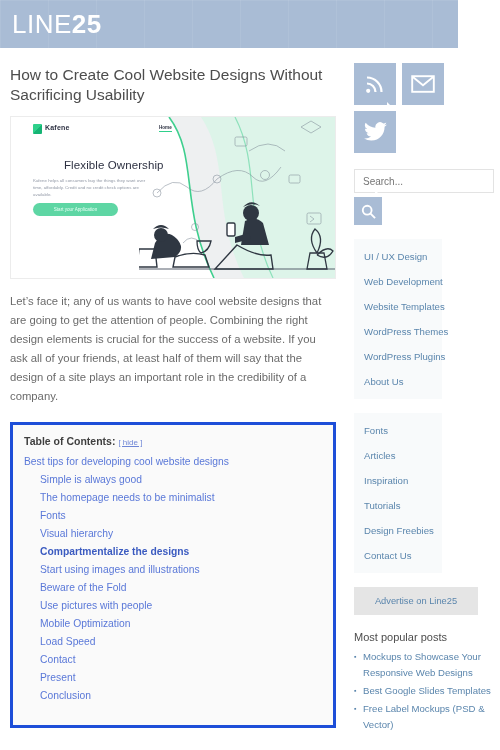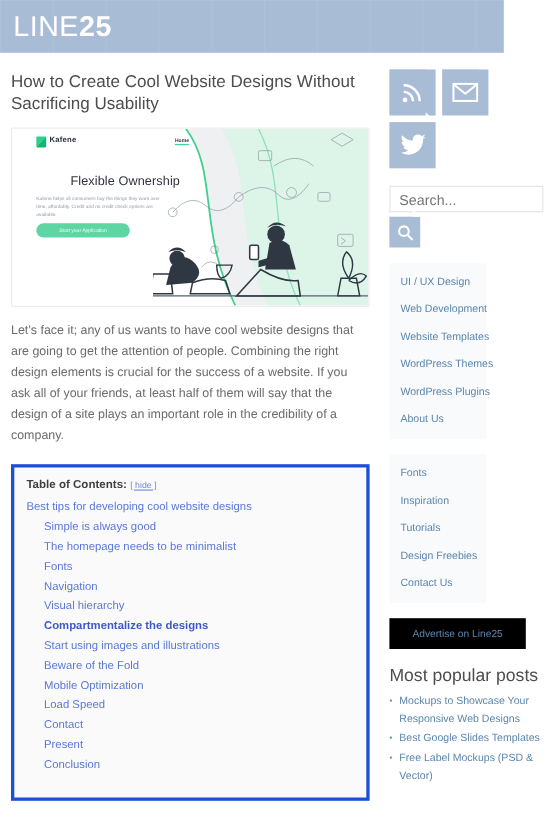--- a/index.html
+++ b/index.html
@@ -112,46 +112,46 @@
     content:""; position:absolute; right:0; top:0;
     border-width:0 0 9px 9px; border-style:solid;
     border-color:transparent transparent #ffffff transparent;
     transform:rotate(90deg); transform-origin:top right;
   }
   .tile svg { position:relative; z-index:2; }
 
   .search-wrap { margin:16px 2px 0 2px; }
   .search-input {
     width:140px; height:24px; border:1px solid #e3e3e3; background:#fff;
-    font-size:13px; color:#9a9a9a; padding:0 8px;
+    font-size:10px; color:#9a9a9a; padding:0 8px;
     font-family:"Liberation Sans", sans-serif; outline:none;
   }
   .search-btn {
     margin-top:4px; width:28px; height:28px; background:#a9bcd5;
     border:none; position:relative; cursor:pointer;
     display:flex; align-items:center; justify-content:center;
   }
   .search-btn::after{
     content:""; position:absolute; right:0; top:0;
     border-width:0 0 7px 7px; border-style:solid;
     border-color:transparent transparent #ffffff transparent;
     transform:rotate(90deg); transform-origin:top right;
   }
   .nav-group { background:#f8fafb; margin:14px 2px 0 2px; width:88px; padding:5px 0; }
   .nav-item {
     display:block; font-size:9.6px; color:#5b86ad; text-decoration:none;
     padding:7px 10px; white-space:nowrap;
   }
   .ad-banner {
-    margin:14px 2px 0 2px; width:124px; background:#000000;
+    margin:14px 2px 0 2px; width:124px; background:#e5e5e5;
     text-align:center; padding:9px 4px; font-size:9.3px; color:#5b86ad;
     text-decoration:none; display:block;
   }
   .popular-head {
-    margin:16px 2px 6px 2px; font-size:16px; color:#4d4d4d; font-weight:400;
+    margin:16px 2px 6px 2px; font-size:11px; color:#4d4d4d; font-weight:400;
   }
   .popular-list { list-style:none; margin:0 2px; }
   .popular-list li {
     font-size:9.6px; line-height:16px; color:#5b86ad;
     padding-left:9px; position:relative; margin-bottom:2px;
   }
   .popular-list li::before{
     content:"▪"; position:absolute; left:0; top:0; font-size:7px; color:#5b86ad;
   }
   .popular-list a { color:#5b86ad; text-decoration:none; }
@@ -255,33 +255,33 @@
             <li class="sub">
               <a href="#" class="toc-link">Simple is always good</a>
             </li>
             <li class="sub">
               <a href="#" class="toc-link">The homepage needs to be minimalist</a>
             </li>
             <li class="sub">
               <a href="#" class="toc-link">Fonts</a>
             </li>
             <li class="sub">
-              <a href="#" class="toc-link">Navigation</a>
-            </li>
-            <li class="sub">
               <a href="#" class="toc-link">Visual hierarchy</a>
             </li>
             <li class="sub">
               <a href="#" class="toc-link current">Compartmentalize the designs</a>
             </li>
             <li class="sub">
               <a href="#" class="toc-link">Start using images and illustrations</a>
             </li>
             <li class="sub">
               <a href="#" class="toc-link">Beware of the Fold</a>
+            </li>
+            <li class="sub">
+              <a href="#" class="toc-link">Use pictures with people</a>
             </li>
             <li class="sub">
               <a href="#" class="toc-link">Mobile Optimization</a>
             </li>
             <li class="sub">
               <a href="#" class="toc-link">Load Speed</a>
             </li>
             <li class="sub">
               <a href="#" class="toc-link">Contact</a>
             </li>
@@ -334,20 +334,21 @@
       <div class="nav-group">
           <a href="#" class="nav-item">UI / UX Design</a>
           <a href="#" class="nav-item">Web Development</a>
           <a href="#" class="nav-item">Website Templates</a>
           <a href="#" class="nav-item">WordPress Themes</a>
           <a href="#" class="nav-item">WordPress Plugins</a>
           <a href="#" class="nav-item">About Us</a>
         </div>
       <div class="nav-group">
           <a href="#" class="nav-item">Fonts</a>
+          <a href="#" class="nav-item">Articles</a>
           <a href="#" class="nav-item">Inspiration</a>
           <a href="#" class="nav-item">Tutorials</a>
           <a href="#" class="nav-item">Design Freebies</a>
           <a href="#" class="nav-item">Contact Us</a>
         </div>
 
       <a class="ad-banner" href="#">Advertise on Line25</a>
 
       <h2 class="popular-head">Most popular posts</h2>
       <ul class="popular-list">

